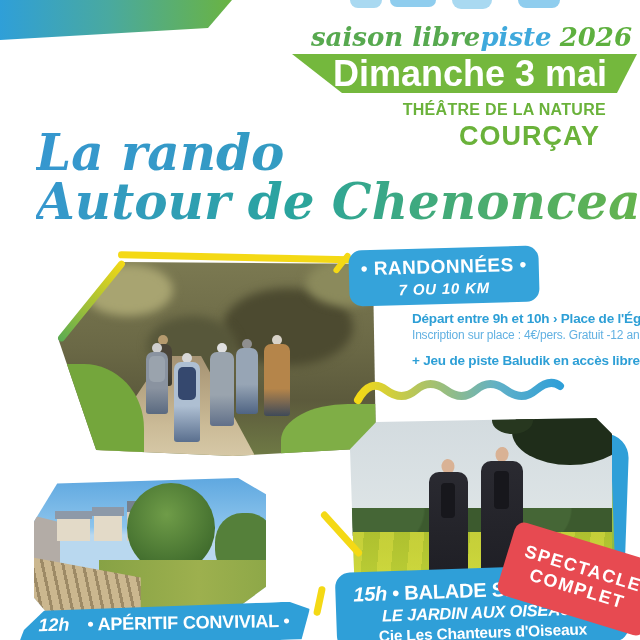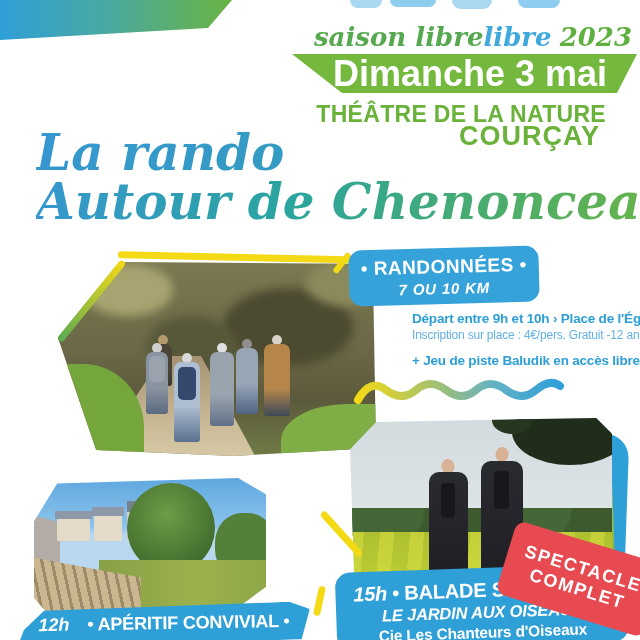--- a/index.html
+++ b/index.html
@@ -21,21 +21,21 @@
     font-weight:700;font-size:26px;letter-spacing:0;white-space:nowrap;}
   .season .g{color:#57a94f;}
   .season .b{color:#3fa9dc;}
   .season .y{color:#5eb03f;margin-left:8px;}
 
   .date-banner{left:0;top:54px;width:640px;height:39px;background:#74b83d;
     clip-path:polygon(292px 0,637px 0,617px 39px,342px 39px);
     display:flex;align-items:center;justify-content:center;box-sizing:border-box;padding-left:300px;}
   .date-banner span{color:#fff;font-size:36px;font-weight:700;letter-spacing:0;}
 
-  .venue{top:101px;right:34px;color:#6ab23a;font-weight:800;font-size:23px;letter-spacing:.3px;}
+  .venue{top:101px;right:34px;color:#6ab23a;font-weight:800;font-size:16px;letter-spacing:.3px;}
   .city{top:121px;right:40px;color:#6ab23a;font-weight:800;font-size:27px;letter-spacing:1px;}
 
   
   .title{left:36px;top:128px;font-family:"DejaVu Serif",serif;font-style:italic;font-weight:700;
     line-height:.98;white-space:nowrap;}
   .title .l1{font-size:50px;color:#3697cf;}
   .title .l2{font-size:50px;color:#2aa49e;}
   @supports (-webkit-background-clip:text){
     .title .l1{background:linear-gradient(90deg,#3697cf 0%,#2fa3ab 100%);
       -webkit-background-clip:text;background-clip:text;color:transparent;}
@@ -158,21 +158,21 @@
 <body>
 
 <div class="poster">
 
   <div class="abs top-ribbon"></div>
   <div class="abs logo-bit lb1"></div>
   <div class="abs logo-bit lb2"></div>
   <div class="abs logo-bit lb3"></div>
   <div class="abs logo-bit lb4"></div>
 
-  <div class="abs season"><span class="g">saison libre</span><span class="b">libre</span><span class="y">2023</span></div>
+  <div class="abs season"><span class="g">saison libre</span><span class="b">piste</span><span class="y">2026</span></div>
 
   <div class="abs date-banner">
     <span>Dimanche 3 mai</span>
   </div>
 
   <div class="abs venue">THÉÂTRE DE LA NATURE</div>
   <div class="abs city">COURÇAY</div>
 
   <div class="abs title">
     <div class="l1">La rando</div>

